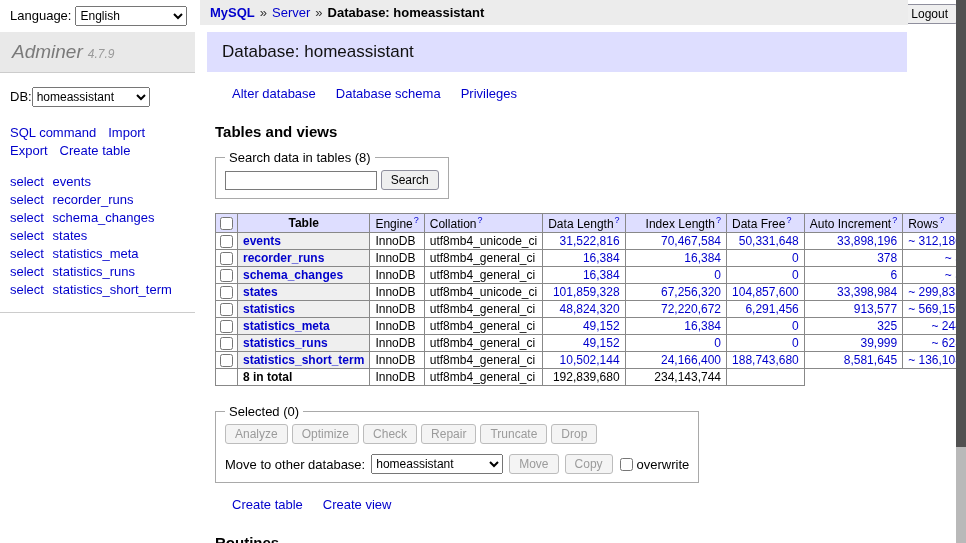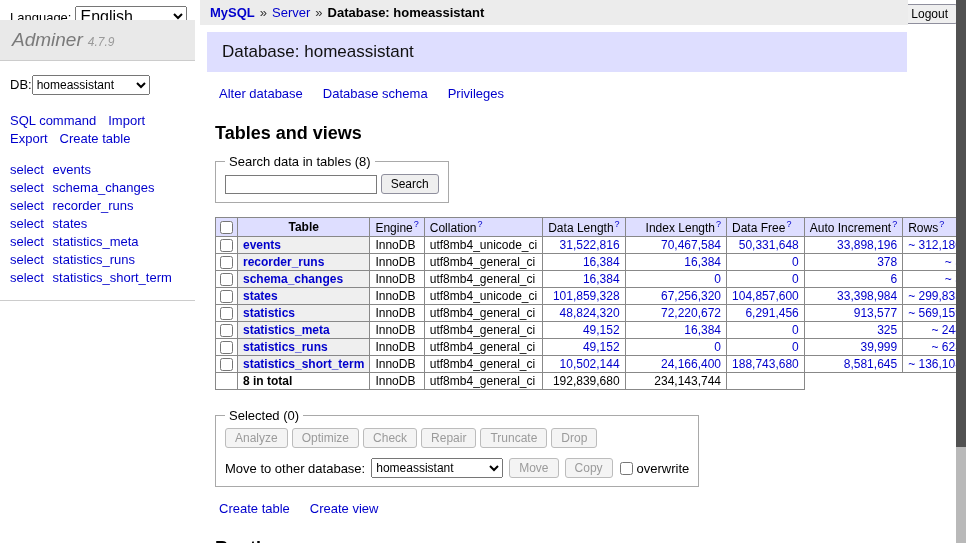--- a/index.html
+++ b/index.html
@@ -8,38 +8,38 @@
     position:relative;width:966px;height:543px;overflow:hidden;
     background:#fff;color:#000;
     font-family:"Liberation Sans",sans-serif;font-size:13px;
   }
   a{color:#0000cc;text-decoration:none;cursor:pointer}
   select,input,button{font-family:"Liberation Sans",sans-serif}
 
   
   .lang{position:absolute;left:10px;top:6px}
   .lang label{margin-right:4px}
-  .lang select{width:112px;font-size:16px;height:20px}
+  .lang select{width:112px;font-size:12px;height:20px}
   .logout{position:absolute;right:8px;top:4px}
   .btn{
     font-size:12px;padding:2px 9px;background:#efefef;
     border:1px solid #8f8f9d;border-radius:3px;color:#000;cursor:pointer;
   }
   .btn:disabled{color:#9b9b9b;border-color:#bcbcbc;background:#f4f4f4;cursor:default}
   .breadcrumb{
     position:absolute;left:200px;top:0;width:708px;height:25px;
     background:#ececec;display:flex;align-items:center;gap:5px;
     padding:0 10px;font-size:13px;
   }
   .breadcrumb .drv{font-weight:bold}
   .breadcrumb .cur{font-weight:bold;color:#000}
   .breadcrumb .sep{color:#333}
 
   
-  .sidebar{position:absolute;left:0;top:20px;width:195px}
+  .sidebar{position:absolute;left:0;top:32px;width:195px}
   .sidebar h1{
     margin:0;background:#e9e9e9;border-bottom:1px solid #ccc;
     padding:9px 12px;font-size:19px;font-weight:normal;font-style:italic;color:#7a7a7a;
   }
   .sidebar h1 .ver{font-size:12px;color:#9a9a9a;margin-left:5px}
   .side-content{padding:10px 10px 12px;border-bottom:1px solid #ccc}
   .dbrow{margin:4px 0 18px}
   .dbrow label{}
   .dbrow select{width:118px;font-size:12px;height:20px}
   .side-links{margin:0 0 16px}
@@ -48,23 +48,23 @@
   .side-tables p{margin:0 0 3px}
   .side-tables a{margin-right:5px}
 
   
   .main{position:absolute;left:207px;top:32px;width:700px}
   .main h2{
     margin:0;background:#dedeff;padding:10px 15px;
     font-size:17px;font-weight:normal;color:#111;
   }
   .content{padding:0 0 0 8px}
-  .links-row{margin:14px 4px}
+  .links-row{margin:14px 17px}
   .links-row a{margin-right:20px}
-  h3{font-size:18px;margin:22px 0 10px;color:#000}
+  h3{font-size:15px;margin:22px 0 10px;color:#000}
 
   fieldset{
     border:1px solid #a9a9a9;display:inline-block;
     padding:5px 9px 8px;margin:0;
   }
   legend{font-size:13px;padding:0 4px}
   .search-fs input[type="text"]{width:152px;height:19px;border:1px solid #7a7a7a;font-size:12px;padding:1px 3px}
   .search-fs .btn{margin-left:0}
 
   table{border-collapse:collapse;font-size:12px;margin:14px 0 0;background:#fff}
@@ -115,22 +115,22 @@
   <div class="side-content">
     <p class="dbrow">
       <label>DB:</label><select><option>homeassistant</option></select>
     </p>
     <div class="side-links">
         <p><a>SQL command</a><a>Import</a></p>
         <p><a>Export</a><a>Create table</a></p>
       </div>
     <div class="side-tables">
         <p><a>select</a> <a>events</a></p>
+        <p><a>select</a> <a>recorder_runs</a></p>
         <p><a>select</a> <a>schema_changes</a></p>
-        <p><a>select</a> <a>recorder_runs</a></p>
         <p><a>select</a> <a>states</a></p>
         <p><a>select</a> <a>statistics_meta</a></p>
         <p><a>select</a> <a>statistics_runs</a></p>
         <p><a>select</a> <a>statistics_short_term</a></p>
       </div>
   </div>
 </div>
 
 <div class="main">
   <h2>Database: homeassistant</h2>

